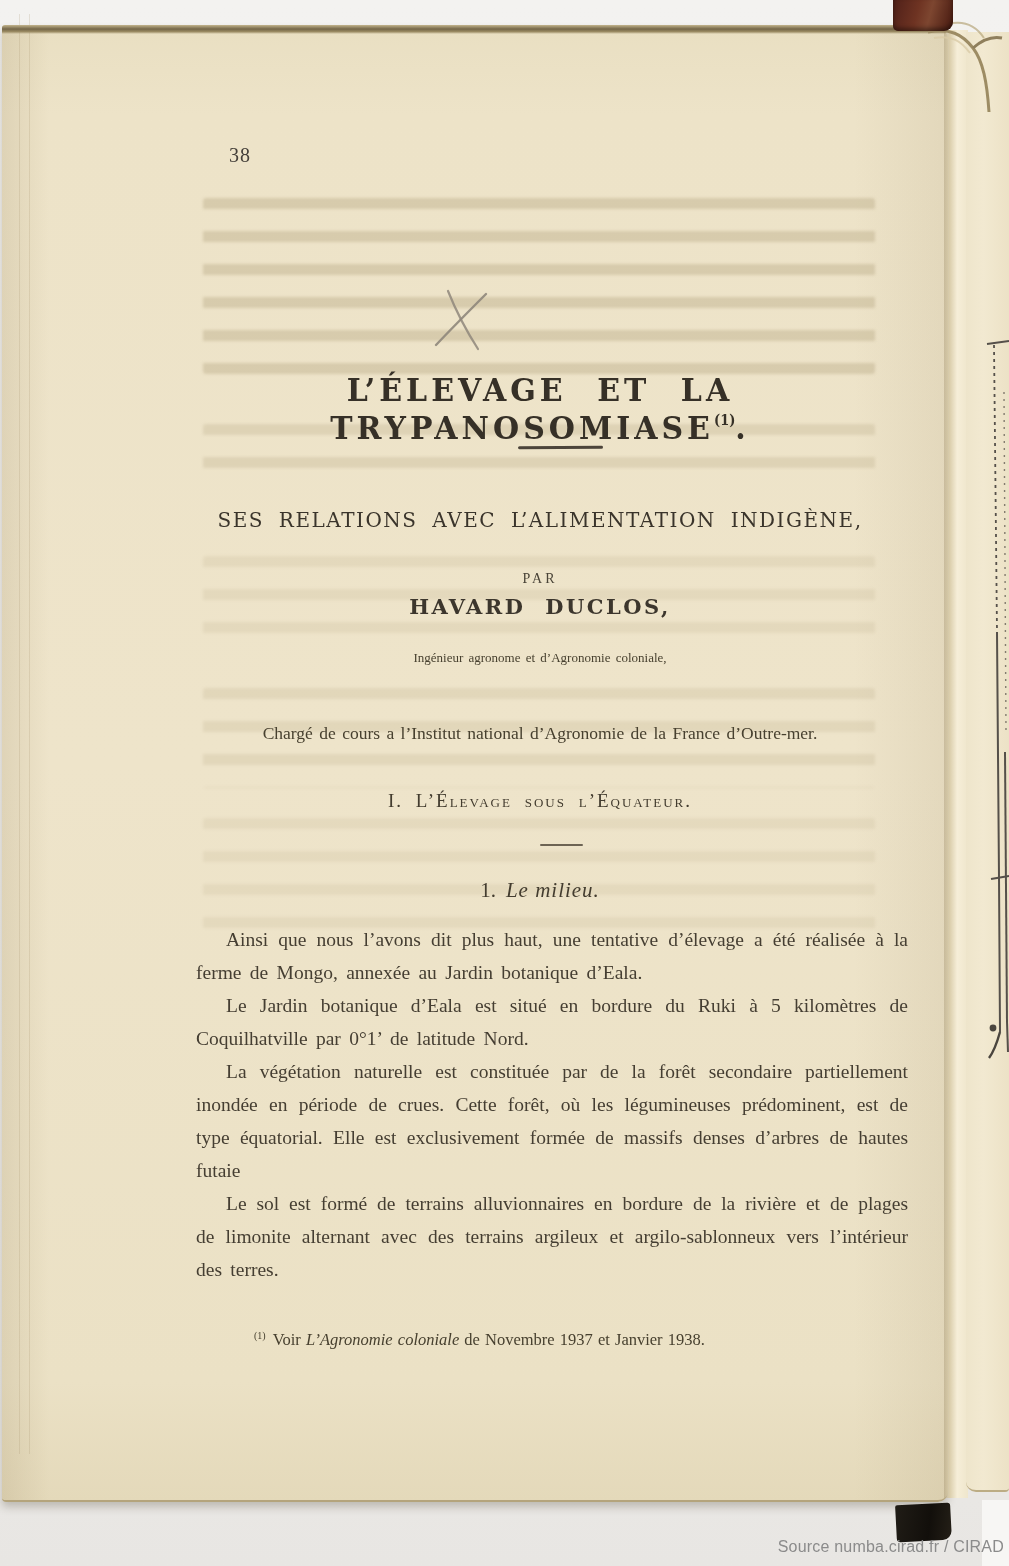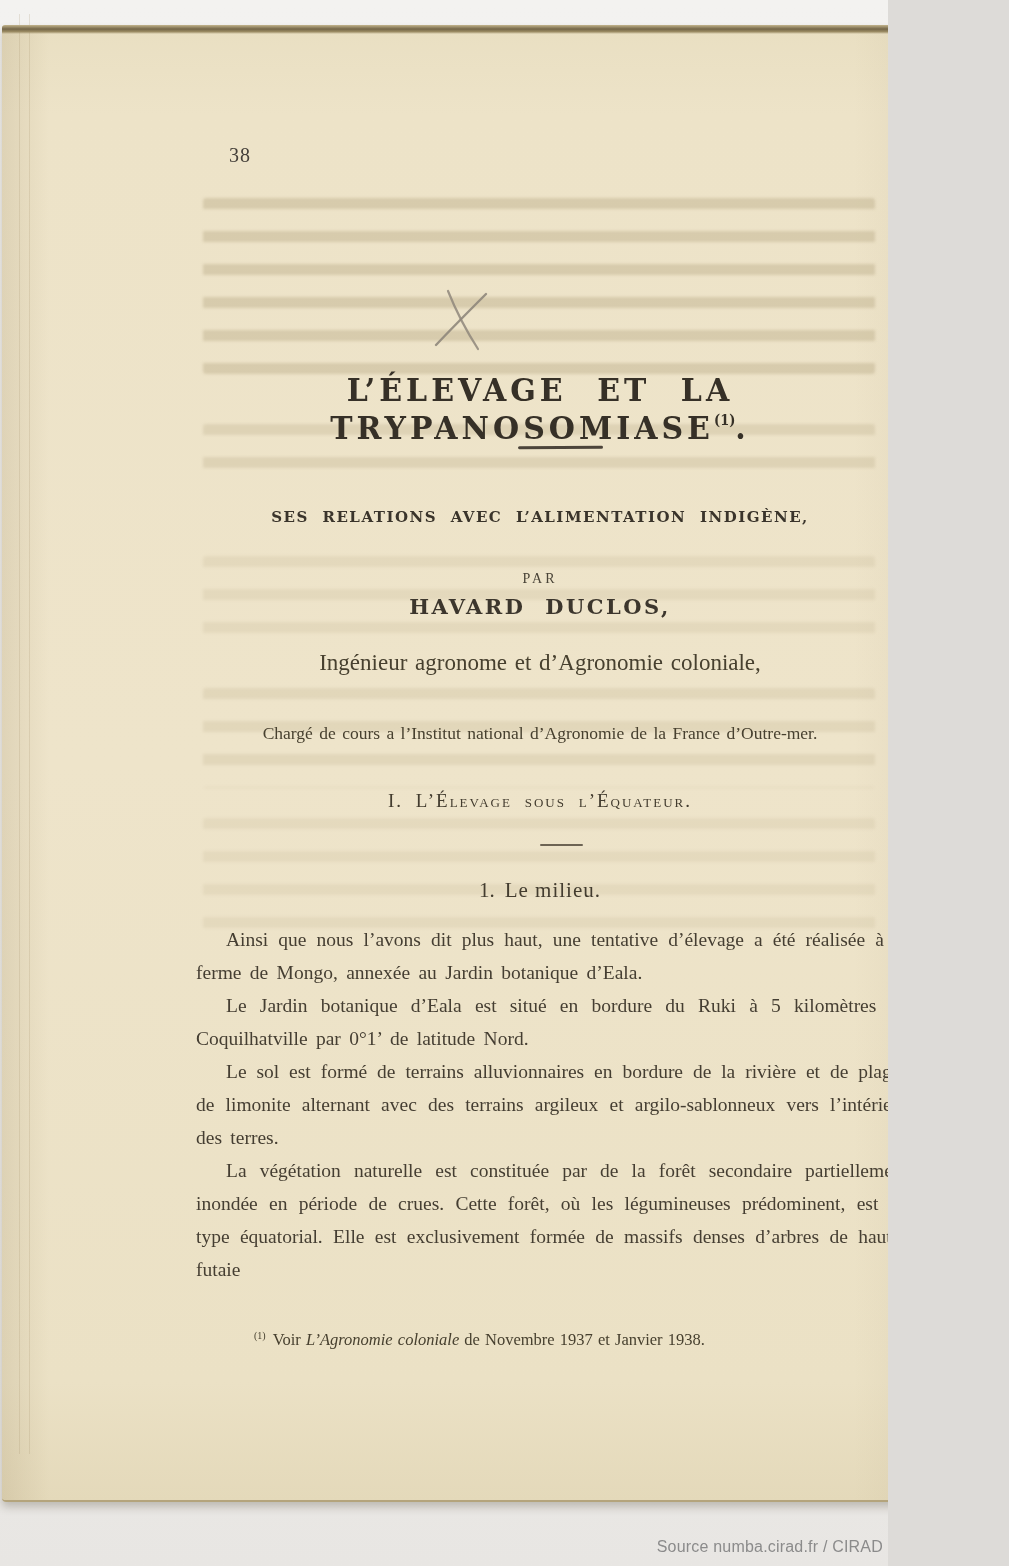--- a/index.html
+++ b/index.html
@@ -1,20 +1,20 @@
 <!DOCTYPE html>
 <html><head>
 <meta charset="utf-8">
 <style>
   html, body { margin: 0; padding: 0; background: #dddbd8; }
   * { box-sizing: border-box; }
 
   .scan {
     position: relative;
-    width: 888px;
+    width: 1009px;
     height: 1566px;
     overflow: hidden;
     background: linear-gradient(to bottom, #f3f2f0 0%, #efedea 70%, #e8e6e3 100%);
     font-family: "Liberation Serif", "DejaVu Serif", serif;
   }
 
   
   .page {
     position: absolute;
     left: 2px; top: 26px;
@@ -117,53 +117,53 @@
   .main-title sup { font-size: 13px; letter-spacing: 0; word-spacing: 0; vertical-align: 13px; }
   .title-rule {
     position: absolute; left: 518px; top: 446px;
     width: 85px; height: 3px;
     background: #4c443a; border-radius: 2px;
     transform: rotate(-.4deg);
   }
   .subtitle {
     top: 508px; margin: 0;
     font-family: "DejaVu Serif", "Liberation Serif", serif;
-    font-size: 15px; font-weight: bold;
+    font-size: 20px; font-weight: normal;
     letter-spacing: 1.5px; word-spacing: 7px;
     color: #3a342b;
   }
   .byline {
     top: 571px;
     font-size: 14px; font-weight: normal; letter-spacing: 3px;
     color: #4a4438;
   }
   .author {
     top: 610px;
     font-family: "DejaVu Serif", "Liberation Serif", serif;
     font-size: 21px; font-weight: bold;
     letter-spacing: 2.5px; word-spacing: 10px;
     color: #3c362d;
   }
-  .affil-1 { top: 650px; font-size: 23px; word-spacing: 2px; color: #47402f; }
+  .affil-1 { top: 650px; font-size: 13px; word-spacing: 2px; color: #47402f; }
   .affil-2 { top: 676px; font-size: 17.5px; word-spacing: 2px; color: #47402f; margin-top: 47px; }
   .suite   { top: 712px; font-size: 20px; font-style: italic; color: #443d30; }
 
   .section-head {
     top: 790px;
     font-size: 19px; font-variant: small-caps;
     letter-spacing: 2px; word-spacing: 6px;
     color: #433c2f;
   }
   .section-rule {
     position: absolute; left: 540px; top: 844px;
     width: 43px; height: 2px; background: #6d6454; border-radius: 1px;
   }
   .subsection-head { top: 878px; font-size: 21px; color: #433c2f; }
   .subsection-head .num { font-style: normal; margin-right: 10px; }
-  .subsection-head .ttl { letter-spacing: 1px; }
+  .subsection-head .ttl { font-style: italic; letter-spacing: 1px; }
 
   .body-text {
     position: absolute; left: 196px; top: 923px; width: 712px;
     font-size: 19.5px; line-height: 33px;
     text-align: justify; word-spacing: 3.5px;
     color: #453e32;
   }
   .body-text p { margin: 0; text-indent: 30px; }
 
   .footnote {
@@ -247,22 +247,22 @@
     <div class="col section-head" style="position: absolute; top: 790px;">I. L’Élevage sous l’Équateur.</div>
     <div class="section-rule"></div>
 
     <div class="col subsection-head" style="position: absolute; top: 878px;">
       <span class="num">1.</span><span class="ttl">Le milieu.</span>
     </div>
 
     <div class="body-text">
       <p>Ainsi que nous l’avons dit plus haut, une tentative d’élevage a été réalisée à la ferme de Mongo, annexée au Jardin botanique d’Eala.</p>
       <p>Le Jardin botanique d’Eala est situé en bordure du Ruki à 5 kilomètres de Coquilhatville par 0°1’ de latitude Nord.</p>
+      <p>La végétation naturelle est constituée par de la forêt secondaire partiellement inondée en période de crues. Cette forêt, où les légumineuses prédominent, est de type équatorial. Elle est exclusivement formée de massifs denses d’arbres de hautes futaie</p>
       <p>Le sol est formé de terrains alluvionnaires en bordure de la rivière et de plages de limonite alternant avec des terrains argileux et argilo-sablonneux vers l’intérieur des terres.</p>
-      <p>La végétation naturelle est constituée par de la forêt secondaire partiellement inondée en période de crues. Cette forêt, où les légumineuses prédominent, est de type équatorial. Elle est exclusivement formée de massifs denses d’arbres de hautes futaie</p>
     </div>
 
     <div class="footnote">
       <span class="fn-marker">(1)</span><span>Voir </span><span class="fn-italic">L’Agronomie coloniale</span><span> de Novembre 1937 et Janvier 1938.</span>
     </div>
   </div>
 
   <div class="bottom-right-white"></div>
   <div class="cover-corner"></div>
   <div class="source-label">Source numba.cirad.fr / CIRAD</div>

